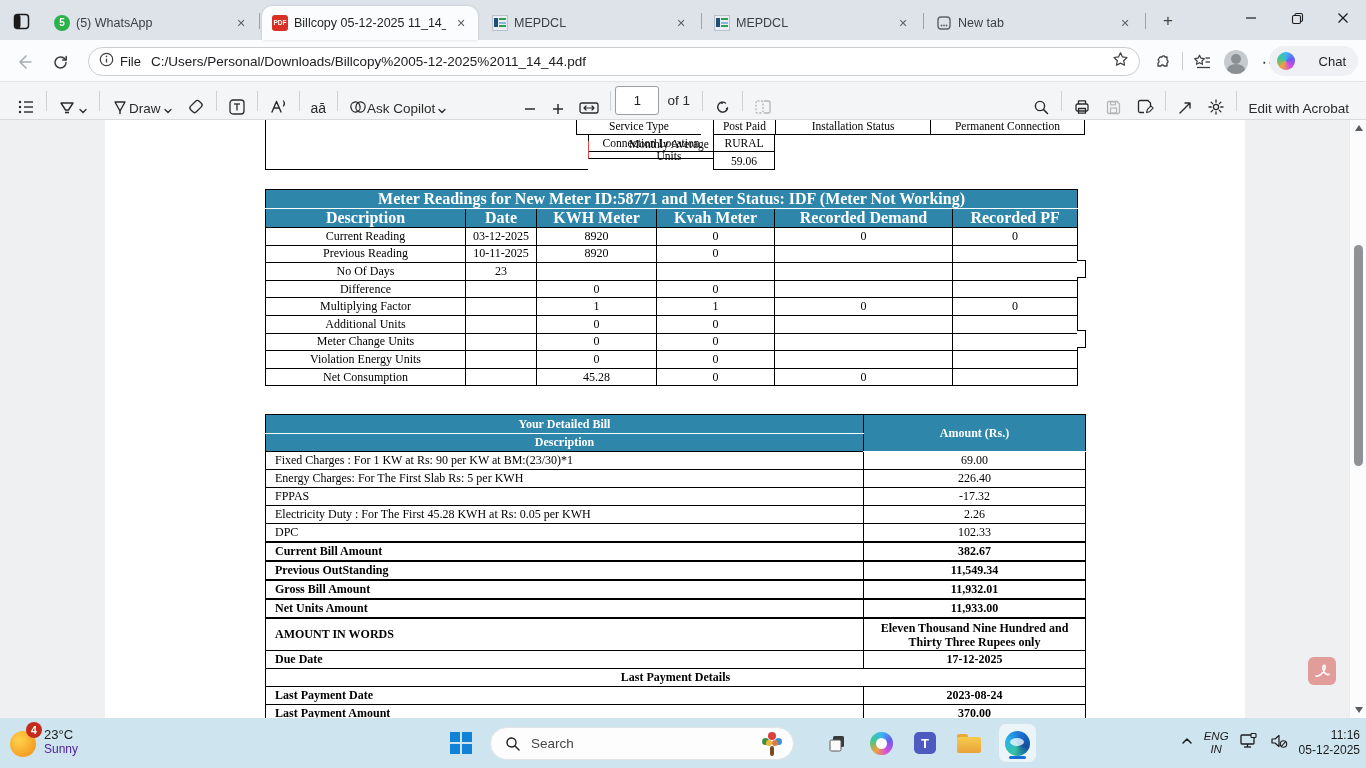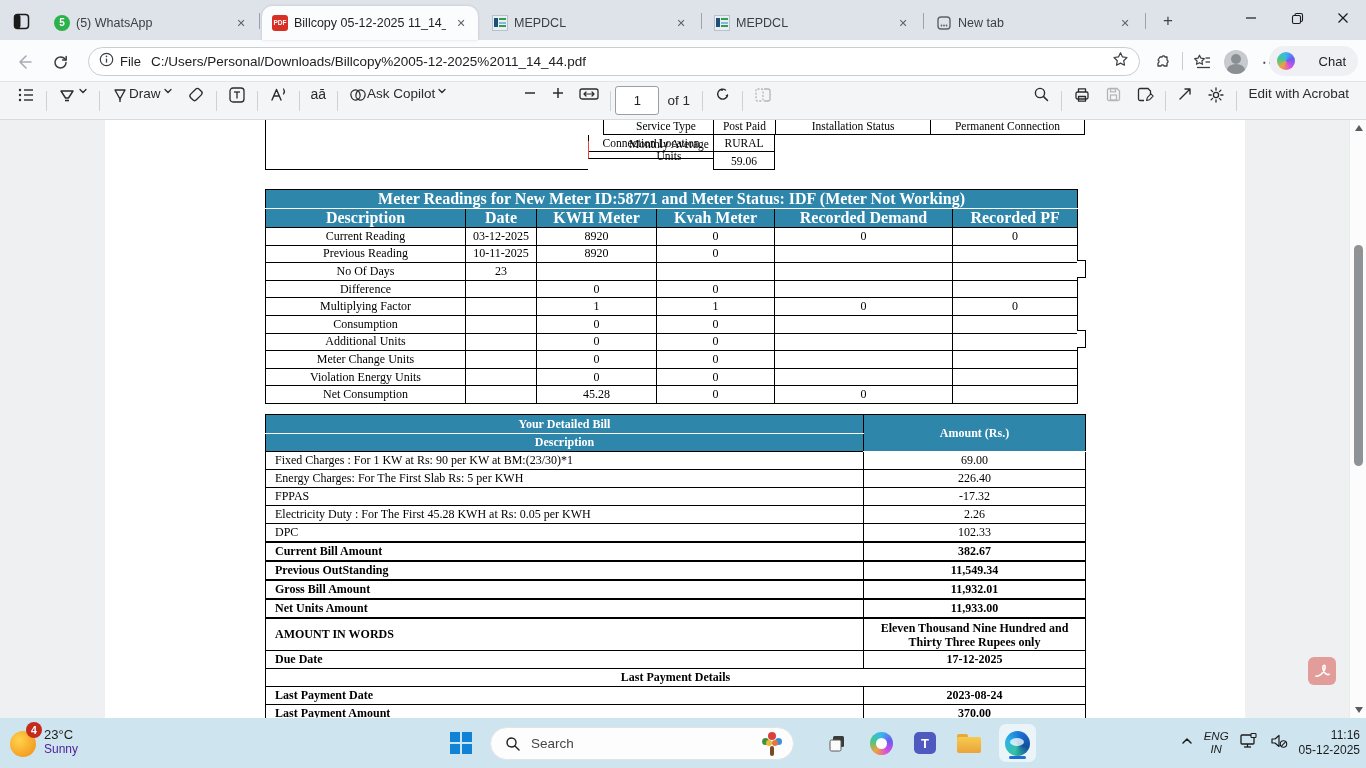--- a/index.html
+++ b/index.html
@@ -22,21 +22,21 @@
   #addressbar{position:absolute;left:0;top:40px;width:1366px;height:42px;background:#fbfcfd;border-bottom:1px solid #e2e5e8;box-sizing:border-box;}
   .nav-ic{position:absolute;top:8px;width:28px;height:28px;display:flex;align-items:center;justify-content:center;border-radius:6px;}
   #urlpill{position:absolute;left:88px;top:7px;width:1052px;height:29px;border:1px solid #c8cdd2;border-radius:15px;background:#fff;display:flex;align-items:center;box-sizing:border-box;padding:0 10px;}
   #urlpill .scheme{font-size:13px;color:#202124;margin:0 10px 0 6px;}
   #urlpill .url{font-size:13.5px;color:#202124;flex:1;white-space:nowrap;overflow:hidden;}
   .chat-btn{position:absolute;right:8px;top:6px;height:30px;border-radius:15px;background:#eef0f3;display:flex;align-items:center;padding:0 12px 0 8px;gap:24px;font-size:13px;color:#1f1f1f;}
   .copilot-disc{width:18px;height:18px;border-radius:50%;background:conic-gradient(#39b6f0,#6a5cf0,#d44fe0,#f2a03d,#41c98c,#39b6f0);}
 
   
   #pdftoolbar{position:absolute;left:0;top:82px;width:1366px;height:38px;background:#f4f5f6;border-bottom:1px solid #d8dadb;box-sizing:border-box;display:flex;align-items:center;font-size:13.5px;color:#2b2b2b;}
-  .tb-btn{display:flex;align-items:flex-start;padding:0 7px;height:30px;border-radius:4px;flex:none;}
+  .tb-btn{display:flex;align-items:flex-end;padding:0 7px;height:30px;border-radius:4px;flex:none;}
   .tb-sep{width:1px;height:20px;background:#cfd1d3;margin:0 4px;flex:none;}
   .tb-gray svg{stroke:#b3b6b8 !important;}
   #pageinput{width:38px;height:25px;border:1px solid #9b9fa3;border-radius:3px;background:#fff;text-align:center;font-size:13px;color:#222;font-family:"Liberation Sans",sans-serif;}
   .chev{margin-left:2px;}
 
   
   #viewer{position:absolute;left:0;top:120px;width:1366px;height:598px;background:#eef0f1;overflow:hidden;}
   #page{position:absolute;left:105px;top:0;width:1140px;height:598px;background:#ffffff;}
   .pdf{font-family:"Liberation Serif",serif;color:#000;}
 
@@ -389,21 +389,21 @@
   <div class="tb-btn" style="margin-right:10px;">
     <span>Edit with Acrobat</span>
   </div>
 </div>
 
 <div id="viewer">
   <div id="page"></div>
 
   <div id="toptable" class="pdf">
     <div class="tcell" style="left:0;top:0;width:323px;height:53px;border-left:1px solid #000;border-bottom:1px solid #000;"></div>
-    <div class="tcell" style="left:338px;top:0;width:125px;height:18px;border:1px solid #000;border-right:none;">Service Type</div>
+    <div class="tcell" style="left:311px;top:0;width:125px;height:18px;border:1px solid #000;border-right:none;">Service Type</div>
     <div class="tcell" style="left:448px;top:0;width:62px;height:18px;border:1px solid #000;border-right:none;">Post Paid</div>
     <div class="tcell" style="left:510px;top:0;width:155px;height:18px;border:1px solid #000;border-right:none;">Installation Status</div>
     <div class="tcell" style="left:665px;top:0;width:155px;height:18px;border:1px solid #000;text-align:center;">Permanent Connection</div>
     <div class="tcell" style="left:323px;top:18px;width:125px;height:17px;border-left:1px solid #000;border-bottom:1px solid #000;">Connection Location</div>
     <div class="tcell" style="left:448px;top:18px;width:62px;height:17px;border-left:1px solid #000;border-bottom:1px solid #000;border-right:1px solid #000;">RURAL</div>
     <div class="tcell" style="left:323px;top:24px;width:125px;height:18px;border-left:1px solid #ef4444;border-bottom:1px solid #000;padding-left:36px;">Monthly Average Units</div>
     <div class="tcell" style="left:448px;top:35px;width:62px;height:18px;border-left:1px solid #000;border-bottom:1px solid #000;border-right:1px solid #000;">59.06</div>
   </div>
 
   <table id="metertable" class="pdftab pdf">
@@ -463,28 +463,20 @@
           </tr>
           <tr>
             <td>Multiplying Factor</td>
             <td></td>
             <td>1</td>
             <td>1</td>
             <td>0</td>
             <td>0</td>
           </tr>
           <tr>
-            <td>Consumption</td>
-            <td></td>
-            <td>0</td>
-            <td>0</td>
-            <td></td>
-            <td></td>
-          </tr>
-          <tr>
             <td>Additional Units</td>
             <td></td>
             <td>0</td>
             <td>0</td>
             <td></td>
             <td></td>
           </tr>
           <tr>
             <td>Meter Change Units</td>
             <td></td>

